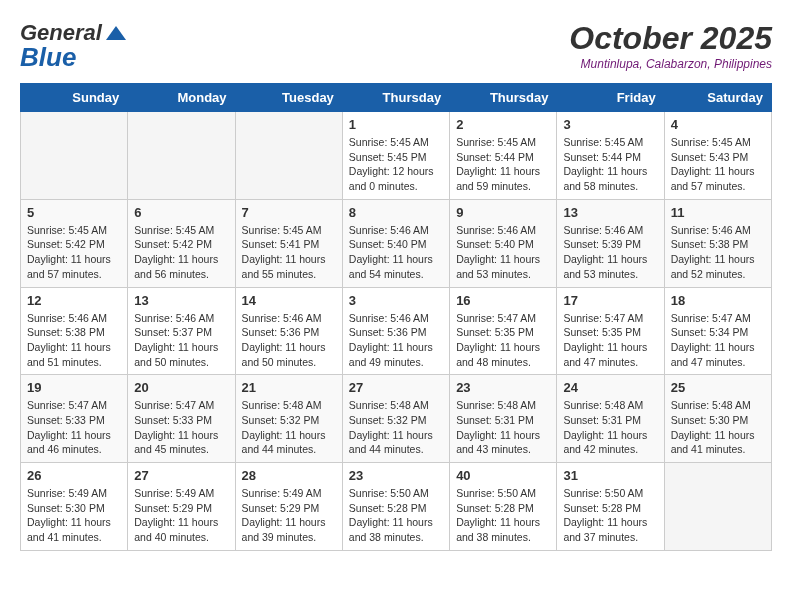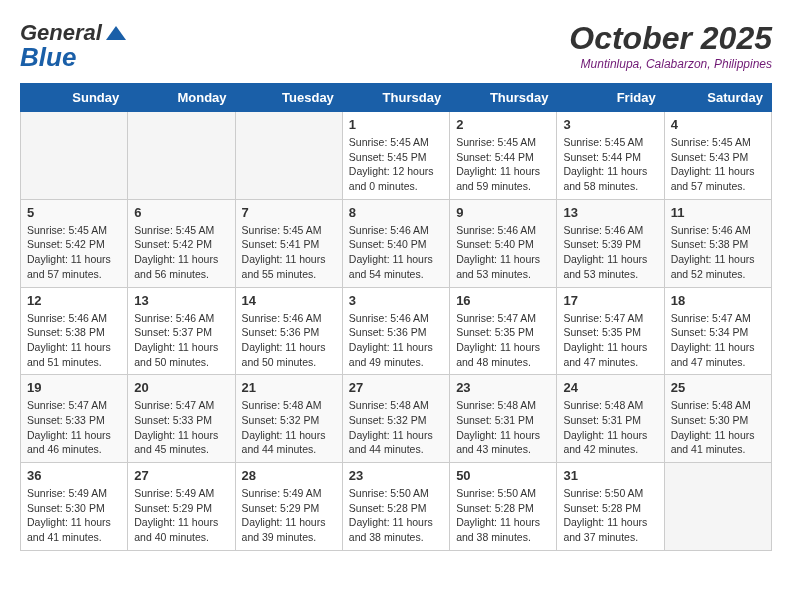--- a/index.html
+++ b/index.html
@@ -214,37 +214,37 @@
           <span class="day-number">24</span>
           <div class="day-info">Sunrise: 5:48 AM<br>Sunset: 5:31 PM<br>Daylight: 11 hours<br>and 42 minutes.</div>
         </td>
         <td>
           <span class="day-number">25</span>
           <div class="day-info">Sunrise: 5:48 AM<br>Sunset: 5:30 PM<br>Daylight: 11 hours<br>and 41 minutes.</div>
         </td>
       </tr>
       <tr>
         <td>
-          <span class="day-number">36</span>
+          <span class="day-number">26</span>
           <div class="day-info">Sunrise: 5:49 AM<br>Sunset: 5:30 PM<br>Daylight: 11 hours<br>and 41 minutes.</div>
         </td>
         <td>
           <span class="day-number">27</span>
           <div class="day-info">Sunrise: 5:49 AM<br>Sunset: 5:29 PM<br>Daylight: 11 hours<br>and 40 minutes.</div>
         </td>
         <td>
           <span class="day-number">28</span>
           <div class="day-info">Sunrise: 5:49 AM<br>Sunset: 5:29 PM<br>Daylight: 11 hours<br>and 39 minutes.</div>
         </td>
         <td>
           <span class="day-number">23</span>
           <div class="day-info">Sunrise: 5:50 AM<br>Sunset: 5:28 PM<br>Daylight: 11 hours<br>and 38 minutes.</div>
         </td>
         <td>
-          <span class="day-number">50</span>
+          <span class="day-number">40</span>
           <div class="day-info">Sunrise: 5:50 AM<br>Sunset: 5:28 PM<br>Daylight: 11 hours<br>and 38 minutes.</div>
         </td>
         <td>
           <span class="day-number">31</span>
           <div class="day-info">Sunrise: 5:50 AM<br>Sunset: 5:28 PM<br>Daylight: 11 hours<br>and 37 minutes.</div>
         </td>
         <td class="empty-cell"></td>
       </tr>
     </tbody>
 </table>

